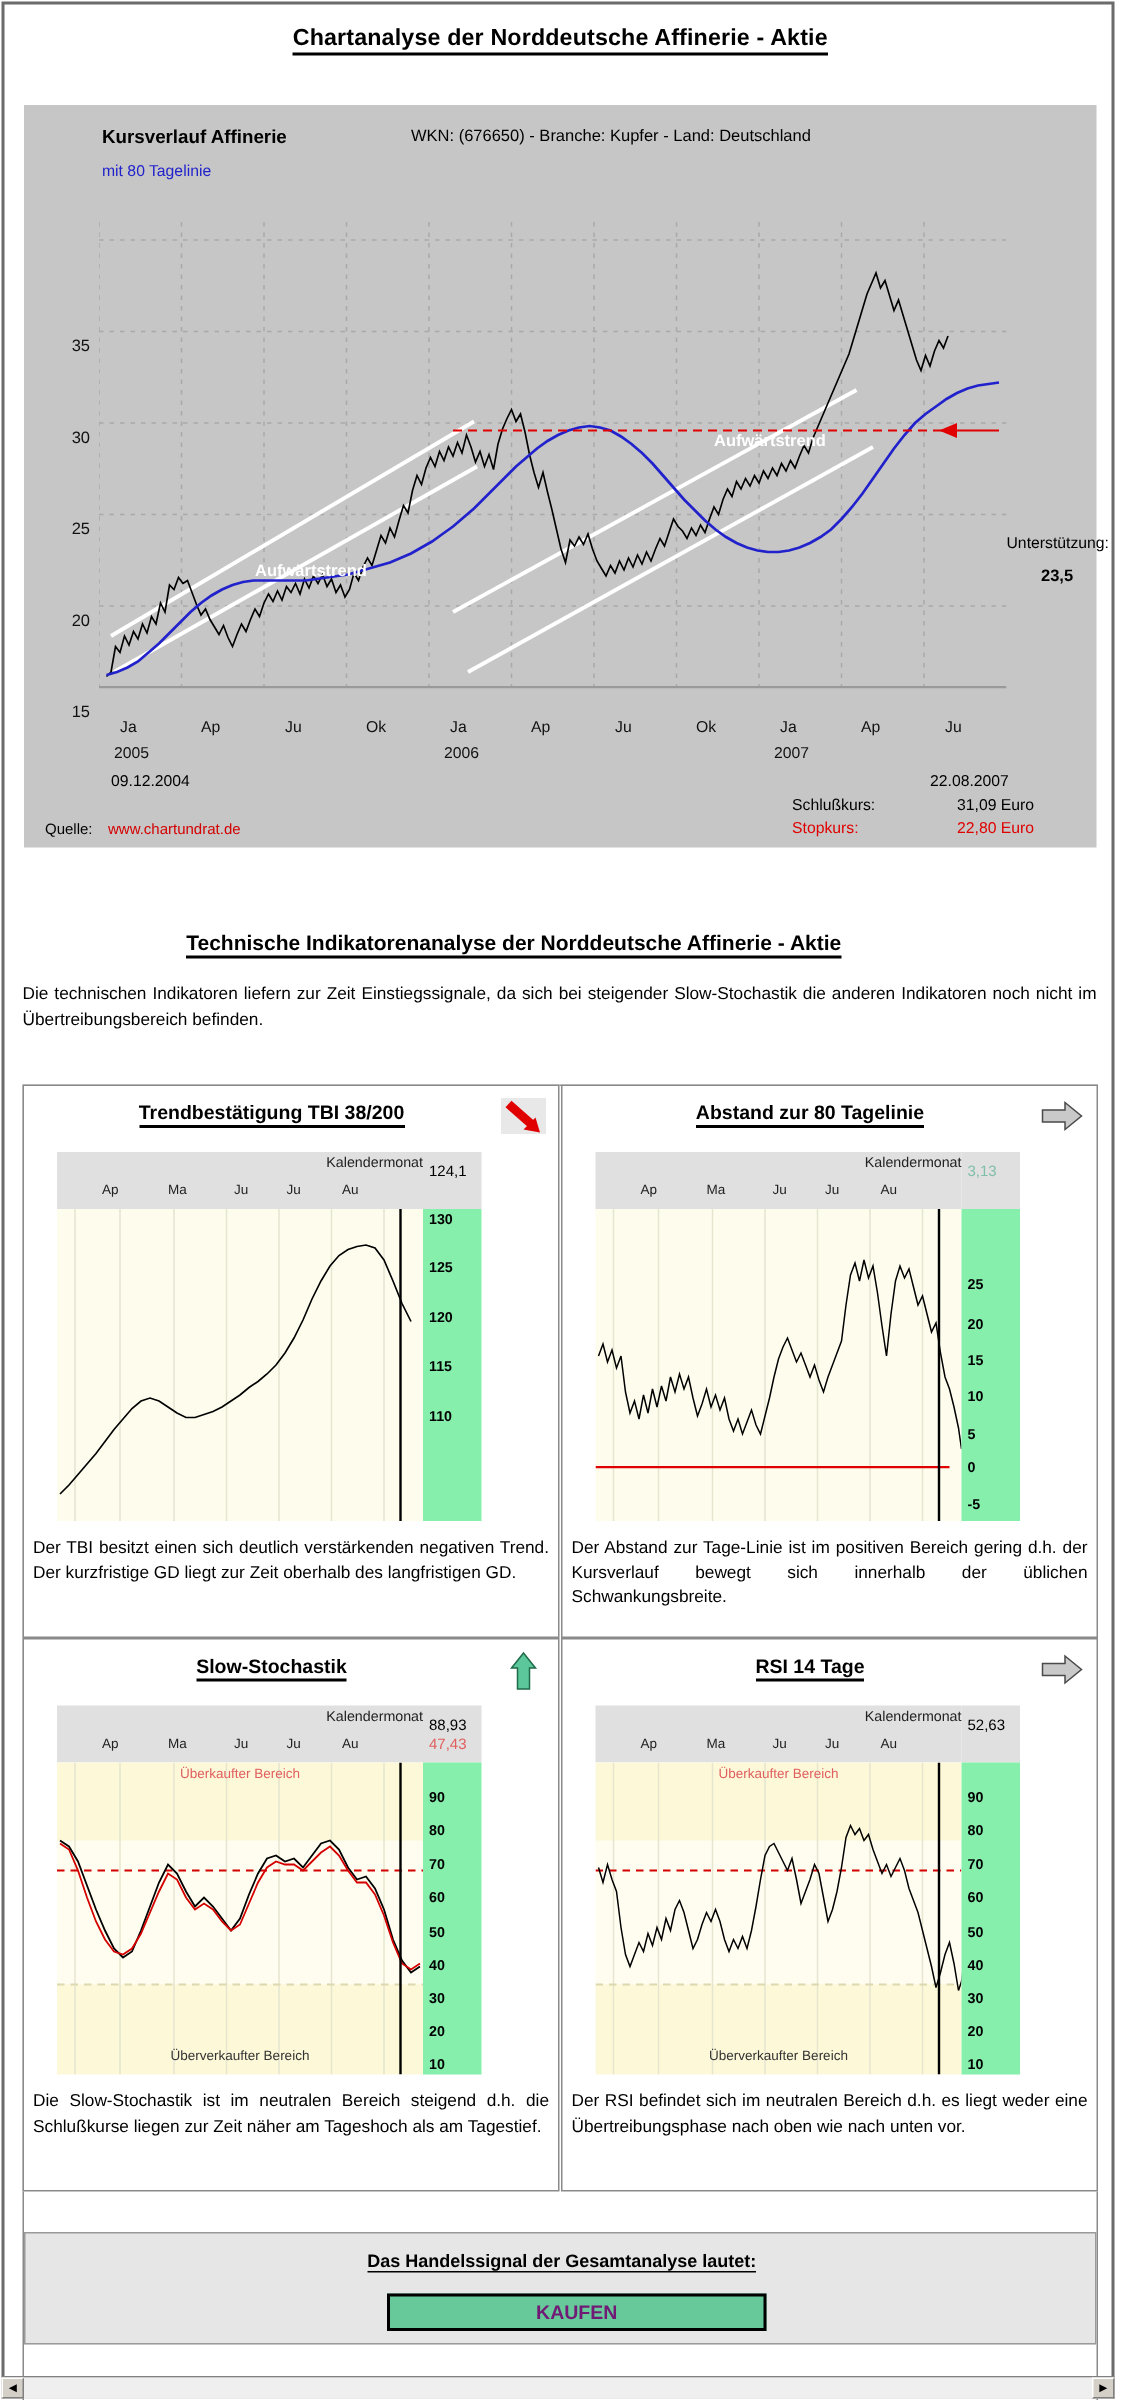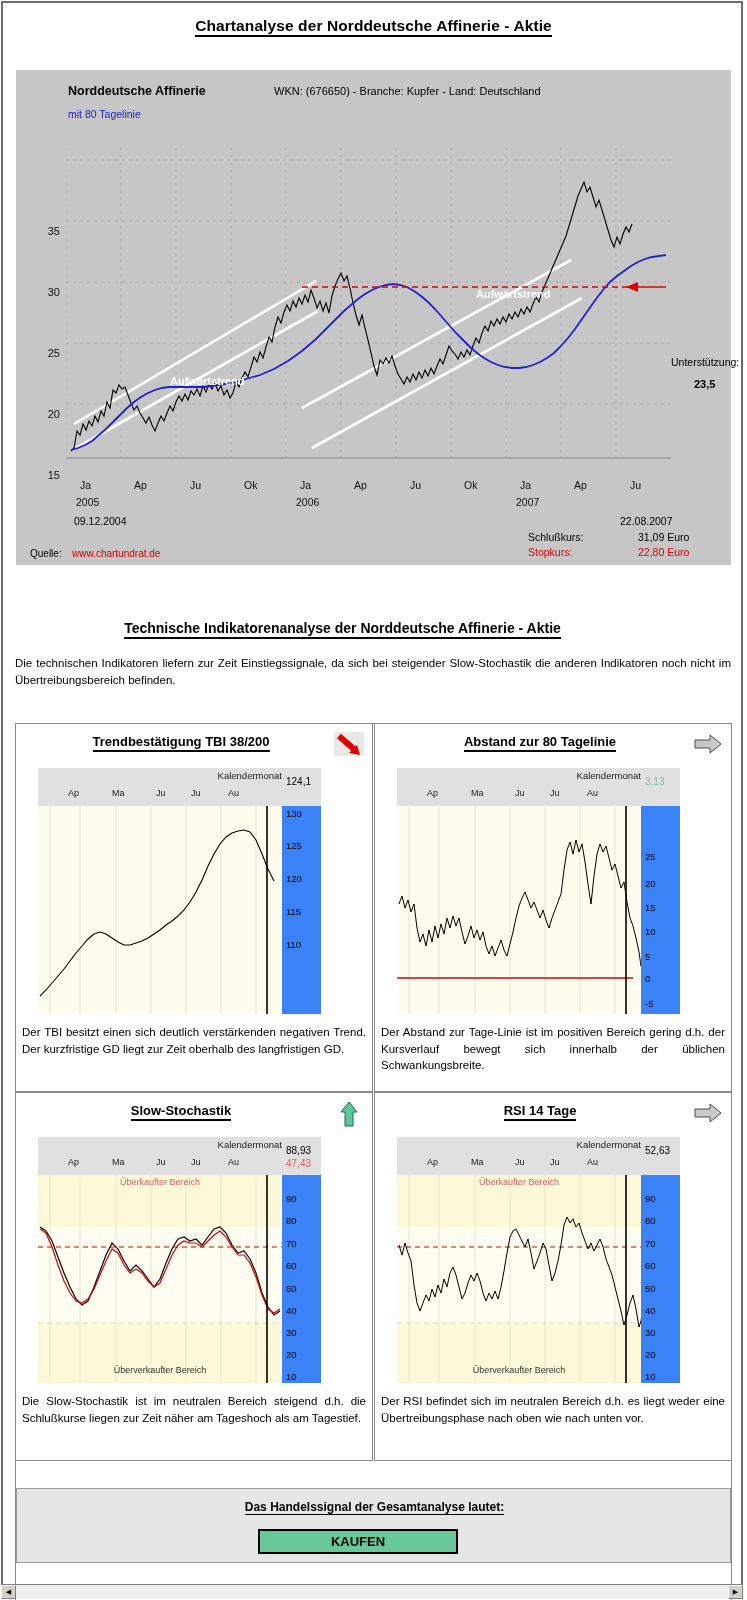--- a/index.html
+++ b/index.html
@@ -101,21 +101,21 @@
   }
   .mon{position:absolute;top:20px;font-size:9px;color:#222;}
   .curval{
     position:absolute;left:248px;top:8px;font-size:10px;font-weight:normal;color:#000;
   }
   .curval2{position:absolute;left:248px;top:21px;font-size:10px;color:#e06060;}
   .plotarea{
     position:absolute;left:0;top:38px;width:244px;height:208px;background:#fdfced;
   }
   .axisbox{
-    position:absolute;left:244px;top:38px;width:39px;height:208px;background:#3b82f6;
+    position:absolute;left:244px;top:38px;width:39px;height:208px;background:#86efac;font-weight:bold;
   }
   .ytk{position:absolute;left:4px;font-size:9.5px;color:#000;}
   .zone-lab{
     position:absolute;width:244px;text-align:center;font-size:9px;color:#e06060;
   }
   .zone-lab.ov{left:0;top:40px;}
   .zone-lab.us{left:0;top:228px;color:#333;}
 
   .desc{
     position:absolute;left:6px;top:300px;width:344px;font-size:11.5px;
@@ -126,23 +126,23 @@
   .signal-box{
     position:absolute;left:16px;top:1488px;width:715px;height:75px;
     background:#e6e6e6;border:1px solid #9a9a9a;box-sizing:border-box;
   }
   .signal-lab{
     position:absolute;left:0;top:11px;width:715px;text-align:center;
     font-size:12px;font-weight:bold;
   }
   .signal-lab span{border-bottom:1.5px solid #000;margin-top:21px;}
   .signal-btn{
-    position:absolute;left:241px;top:40px;width:200px;height:25px;
+    position:absolute;left:241px;top:40px;width:253px;height:25px;
     background:#67c99a;border:2px solid #000;box-sizing:border-box;
-    text-align:center;line-height:21px;font-size:13px;font-weight:bold;color:#000000;
+    text-align:center;line-height:21px;font-size:13px;font-weight:bold;color:#701a75;
   }
 
   
   .scrollbar{
     position:absolute;left:1px;bottom:1px;width:742px;height:15px;
     background:#d4d0c8;border-top:1px solid #808080;box-sizing:border-box;
     display:flex;align-items:stretch;
   }
   .sb-btn{
     width:15px;background:#d4d0c8;border:1px solid #fff;border-right-color:#808080;
@@ -155,21 +155,21 @@
 <body>
 
 <div class="page-border"></div>
 
 <div class="main-title">
   <span>Chartanalyse der Norddeutsche Affinerie - Aktie</span>
 </div>
 
 <div class="chart-panel">
 
-  <div class="cp-name">Norddeutsche Affinerie</div>
+  <div class="cp-name">Kursverlauf Affinerie</div>
   <div class="cp-meta">WKN: (676650) - Branche: Kupfer - Land: Deutschland</div>
   <div class="cp-sub">mit 80 Tagelinie</div>
 
   <div class="yaxis-label" style="left:18px;top:155px;">35</div>
   <div class="yaxis-label" style="left:18px;top:216px;">30</div>
   <div class="yaxis-label" style="left:18px;top:277px;">25</div>
   <div class="yaxis-label" style="left:18px;top:338px;">20</div>
   <div class="yaxis-label" style="left:18px;top:399px;">15</div>
 
   <div class="plot">

